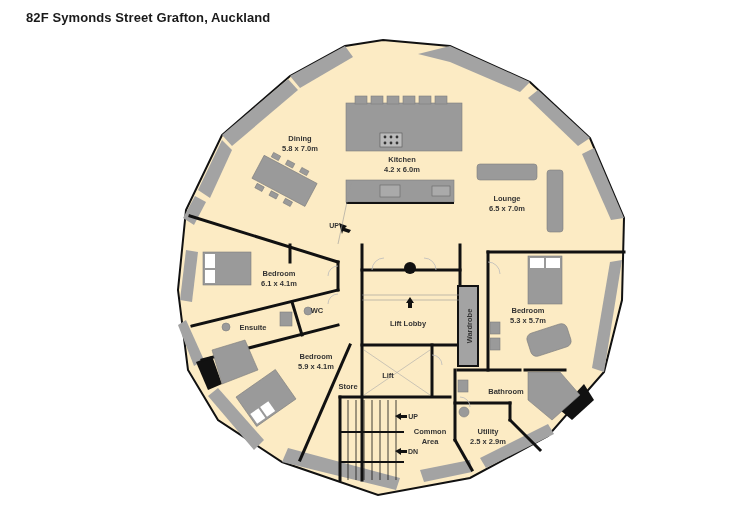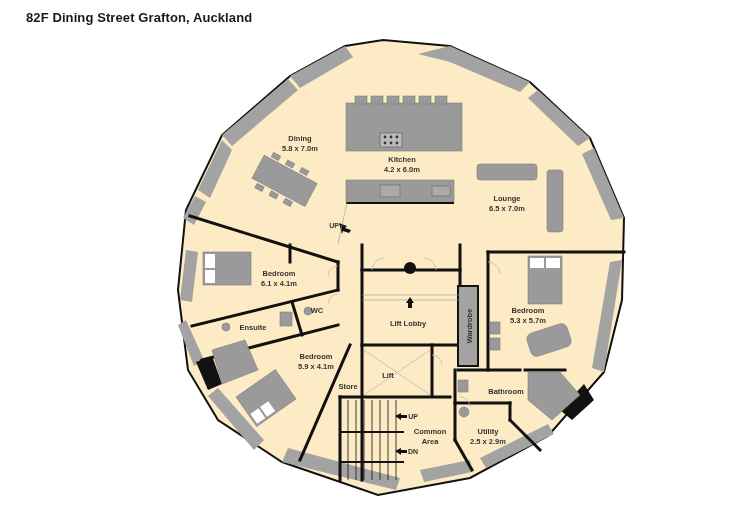--- a/index.html
+++ b/index.html
@@ -9,21 +9,21 @@
   .lbl { font-family: "Liberation Sans", sans-serif; font-size: 7.5px; fill: #333333; font-weight: bold; text-anchor: middle; }
   .lbl-sm { font-family: "Liberation Sans", sans-serif; font-size: 7px; fill: #333333; font-weight: bold; text-anchor: middle; }
   .wall { stroke: #111111; stroke-width: 3; fill: none; stroke-linecap: square; }
   .furn { fill: #9a9a9a; stroke: #7d7d7d; stroke-width: 0.6; }
   .door { fill: none; stroke: #bbbbbb; stroke-width: 0.8; }
   .glass { fill: #a3a3a3; }
 </style>
 </head>
 <body>
 
-<div class="title">82F Dining Street Grafton, Auckland</div>
+<div class="title">82F Symonds Street Grafton, Auckland</div>
 
 <svg width="749" height="529" viewBox="0 0 749 529">
 
   <polygon points="383,40 450,46 530,82 590,138 624,218 622,300 604,372 548,436 470,478 378,495 282,462 218,420 188,370 178,290 186,210 222,135 290,76 345,46" fill="#fcebc4" stroke="#111111" stroke-width="2"></polygon>
 
   <g>
     <polygon class="glass" points="290,76 345,46 353,57 300,88"></polygon>
     <polygon class="glass" points="418,54 450,46 530,82 520,92 450,62"></polygon>
     <polygon class="glass" points="538,90 590,138 578,146 528,98"></polygon>
     <polygon class="glass" points="594,148 624,218 611,220 582,154"></polygon>

